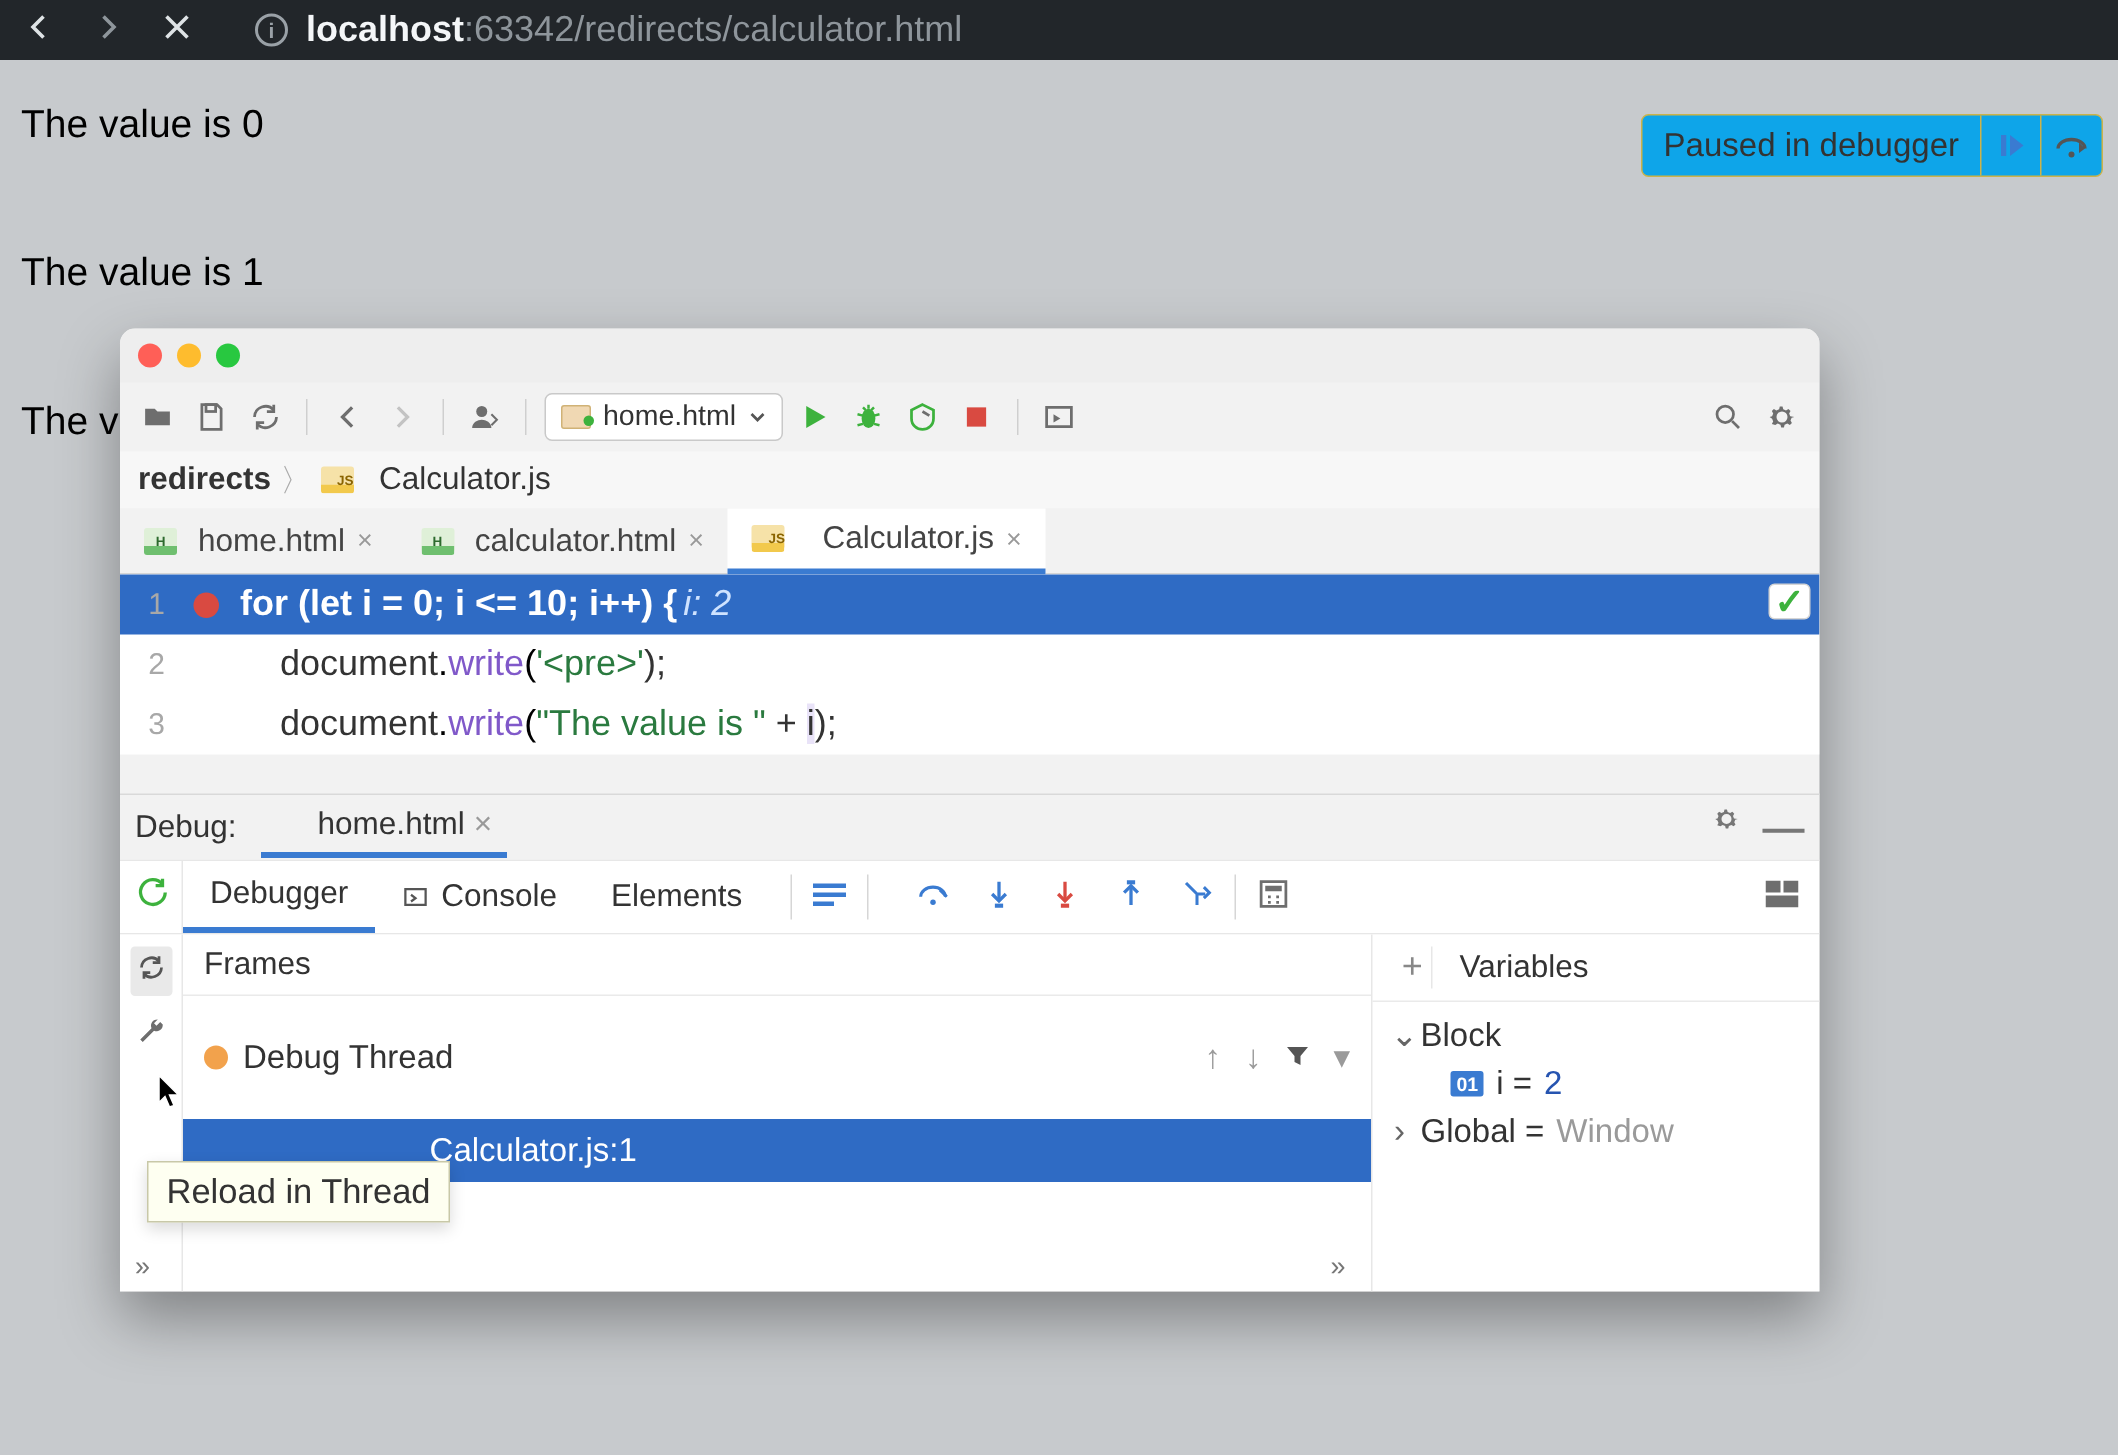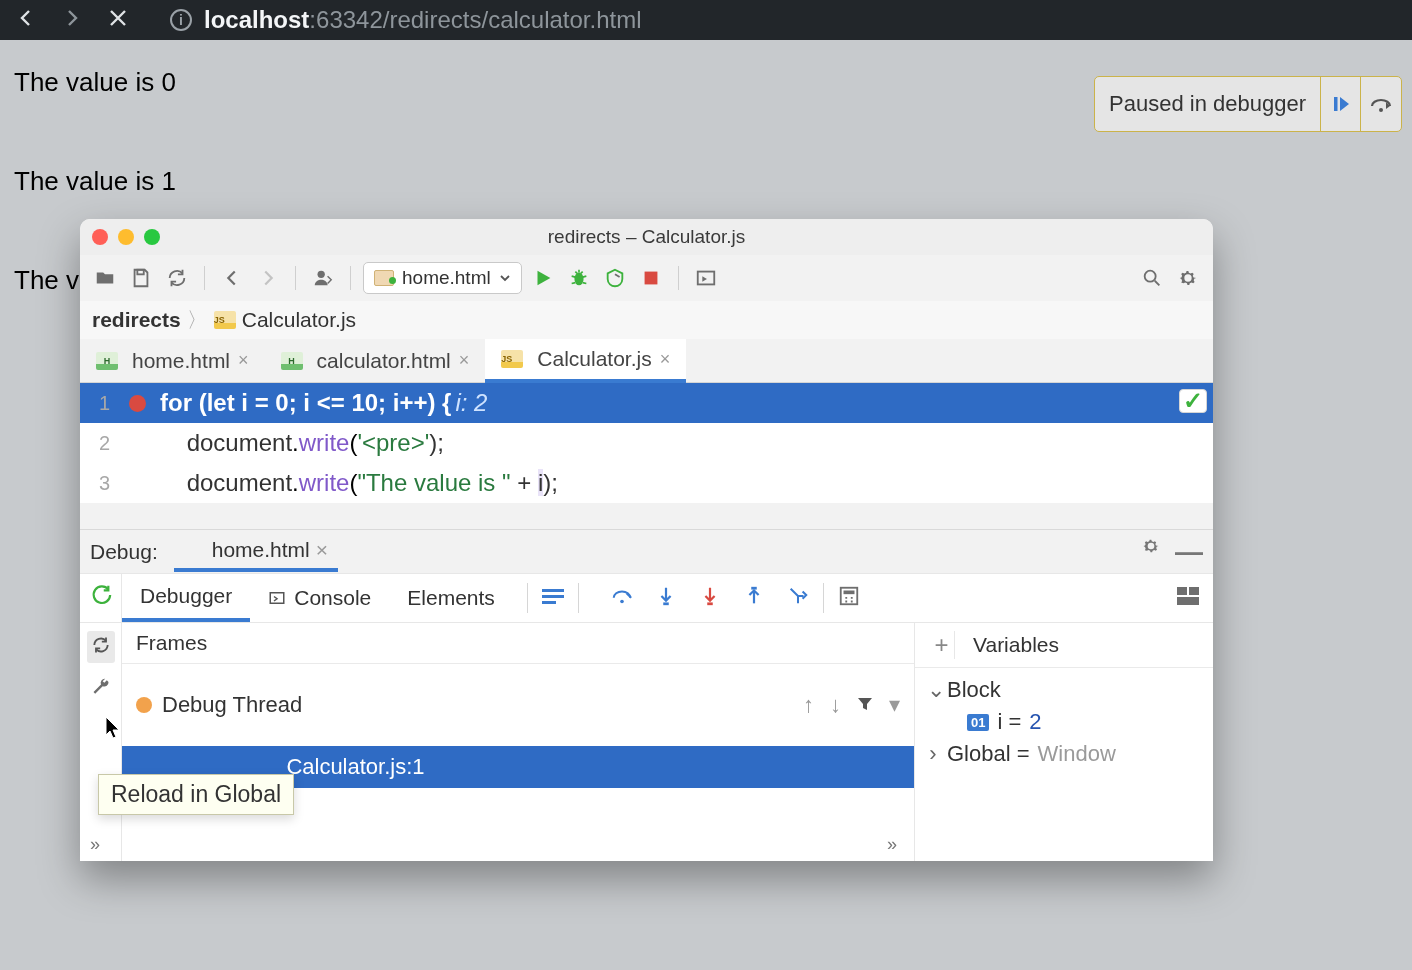--- a/index.html
+++ b/index.html
@@ -9,21 +9,21 @@
   .nav-arrows{display:flex;gap:22px;align-items:center;color:#dfe3e6;}
   .nav-arrows svg{width:24px;height:24px;}
   .url{display:flex;align-items:center;gap:12px;margin-left:30px;font-size:24px;}
   .url-info{width:22px;height:22px;border:2px solid #9aa1a7;border-radius:50%;color:#9aa1a7;text-align:center;line-height:18px;font-size:14px;font-weight:bold;}
   .url .host{color:#f4f6f8;font-weight:600;}
   .url .path{color:#8e959b;}
   
   .page{background:#c7cacd;padding:18px 14px;font-family:"Courier New",monospace;font-size:26px;color:#000;line-height:1.9;}
   .page pre{margin:0;}
   
-  .paused{position:absolute;top:76px;right:10px;background:#e5e5e5;border:1px solid #cbb34a;border-radius:5px;display:flex;align-items:flex-start;height:56px;}
+  .paused{position:absolute;top:76px;right:10px;background:#0ea5e9;border:1px solid #cbb34a;border-radius:5px;display:flex;align-items:flex-start;height:42px;}
   .paused-label{padding:0 14px;font-size:22px;color:#333;border-right:1px solid #cbb34a;height:100%;display:flex;align-items:center;}
   .paused-btn{width:40px;height:100%;display:flex;align-items:center;justify-content:center;border-right:1px solid #cbb34a;}
   .paused-btn:last-child{border-right:none;}
   
   .ide{position:absolute;left:80px;top:219px;width:1133px;height:642px;background:#f2f2f2;border-radius:10px 10px 0 0;box-shadow:0 18px 40px rgba(0,0,0,0.35);overflow:hidden;display:flex;flex-direction:column;}
   .titlebar{background:#eeeeee;height:36px;display:flex;align-items:center;padding:0 12px;position:relative;}
   .traffic{display:flex;gap:10px;}
   .tl{width:16px;height:16px;border-radius:50%;}
   .tl.r{background:#ff5f57;}
   .tl.y{background:#febc2e;}
@@ -34,21 +34,21 @@
   .tb-sep{width:1px;height:24px;background:#cfcfcf;margin:0 6px;}
   .tb-btn{width:30px;height:30px;display:flex;align-items:center;justify-content:center;color:#666;}
   .tb-btn svg{width:22px;height:22px;}
   .run-combo{height:32px;border:1px solid #c9c9c9;background:#fff;border-radius:5px;display:flex;align-items:center;padding:0 10px;gap:8px;font-size:19px;color:#333;}
   .run-combo .icon-html{width:20px;height:16px;background:#f0d8b3;border:1px solid #d0b276;border-radius:2px;position:relative;}
   .run-combo .icon-html::after{content:"";position:absolute;right:-3px;top:6px;width:7px;height:7px;background:#3db23d;border-radius:50%;}
   .tb-spacer{flex:1;}
   
   .breadcrumb{background:#f7f7f7;height:38px;display:flex;align-items:center;padding:0 12px;font-size:21px;color:#333;}
   .breadcrumb .sep::before{content:"〉";color:#aaa;margin:0 6px;}
-  .js-icon{display:inline-block;width:22px;height:18px;background:#f6e2a8;border-bottom:6px solid #f2c94c;border-radius:2px;margin-right:6px;vertical-align:middle;font-size:9px;font-weight:bold;color:#8a6400;text-align:left;line-height:18px;}
+  .js-icon{display:inline-block;width:22px;height:18px;background:#f6e2a8;border-bottom:6px solid #f2c94c;border-radius:2px;margin-right:17px;vertical-align:middle;font-size:9px;font-weight:bold;color:#8a6400;text-align:right;line-height:18px;}
   .html-icon{display:inline-block;width:22px;height:18px;background:#dff0d8;border-bottom:6px solid #6fbf6f;border-radius:2px;margin-right:6px;vertical-align:middle;font-size:9px;font-weight:bold;color:#2d6a2d;text-align:center;line-height:18px;}
   
   .editor-tabs{background:#f2f2f2;display:flex;border-bottom:1px solid #d5d5d5;}
   .etab{padding:8px 16px;font-size:21px;color:#444;display:flex;align-items:center;gap:8px;}
   .etab.active{background:#fff;border-bottom:4px solid #3a7bd1;margin-bottom:-1px;}
   .etab .close{color:#999;font-size:18px;}
   
   .editor{background:#fff;font-family:"Menlo","Consolas",monospace;font-size:24px;position:relative;flex:0 0 auto;}
   .code-row{display:flex;min-height:40px;align-items:center;}
   .gutter{width:38px;text-align:right;padding-right:8px;color:#a8a8a8;font-size:20px;}
@@ -146,21 +146,20 @@
 </div>
 
 <div class="ide">
 
   <div class="titlebar">
     <div class="traffic">
       <div class="tl r"></div>
       <div class="tl y"></div>
       <div class="tl g"></div>
     </div>
-    <div class="title">redirects – Calculator.js</div>
   </div>
 
   <div class="toolbar">
     <div class="tb-btn">
         <svg viewBox="0 0 24 24" fill="#6e6e6e">
           <path d="M3 6h7l2 2h9v10H3z"></path>
         </svg>
       </div>
     <div class="tb-btn">
         <svg viewBox="0 0 24 24" fill="none" stroke="#6e6e6e" stroke-width="2">
@@ -421,16 +420,16 @@
             <span class="chev">›</span>
             <span>Global = </span>
             <span class="win">Window</span>
           </div>
       </div>
       <span class="expand-ico" style="left:auto;right:auto;position:absolute;bottom:6px;margin-left:-28px;">»</span>
     </div>
   </div>
 </div>
 
-<div class="tooltip">Reload in Global</div>
+<div class="tooltip">Reload in Thread</div>
 <svg class="cursor" viewBox="0 0 18 24">
     <path d="M1 1l0 18 4-4 3 7 3-1-3-7 6 0z" fill="#000" stroke="#fff" stroke-width="1"></path>
   </svg>
 
 </body></html>

